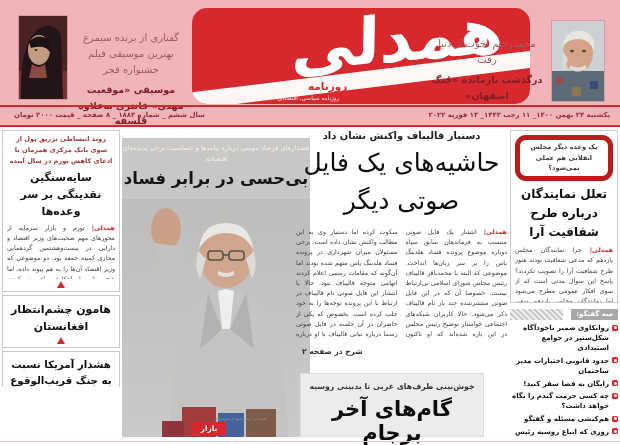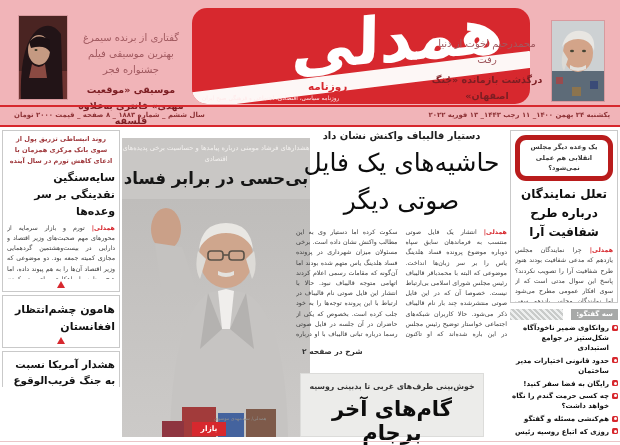--- a/index.html
+++ b/index.html
@@ -35,21 +35,21 @@
   
   .hbox { border:1px solid #c9c9c9; background:#fff; }
   .tri { width:0; height:0; border-left:4px solid transparent; border-right:4px solid transparent;
     border-bottom:7px solid #d7282e; margin:2px auto 0 auto; }
   .lead { color:#d7282e; font-weight:bold; }
   .bodytxt { font-size:6.3px; line-height:1.62; text-align:justify; color:#3d3d3d; overflow:hidden; }
   
   .col-left { position:absolute; left:2px; top:130px; width:118px; height:257px; overflow:hidden; }
   .col-left .hbox { padding:3px 4px; margin-bottom:3px; text-align:center; }
   .lk { font-size:6.6px; font-weight:bold; color:#a03a3e; line-height:1.65; }
-  .lh { font-size:11px; font-weight:bold; color:#111; line-height:1.55; margin-top:2px; cursor:pointer;text-align:right; }
+  .lh { font-size:11px; font-weight:bold; color:#111; line-height:1.55; margin-top:2px; cursor:pointer; }
   .lh-sm { font-size:10.3px; }
   
   .momeni { position:absolute; left:122px; top:138px; width:188px; height:299px;
     background:#c9c7c5; overflow:hidden; text-align:center; }
   .momeni .kick { padding-top:5px; font-size:6.7px; color:#f3f1ef; line-height:1.7; }
   .momeni .ttl { margin-top:3px; font-size:16.5px; font-weight:bold; color:#151515; cursor:pointer; }
   .momeni svg { position:absolute; left:0; bottom:0; }
   .momeni .tag { position:absolute; left:70px; bottom:1px; width:34px; height:14px;
     background:#d7282e; color:#fff; font-size:7.5px; font-weight:bold; line-height:14px; text-align:center; }
   .momeni .credit { position:absolute; left:92px; bottom:16px; font-size:4.8px; color:#8f8d8b; }

